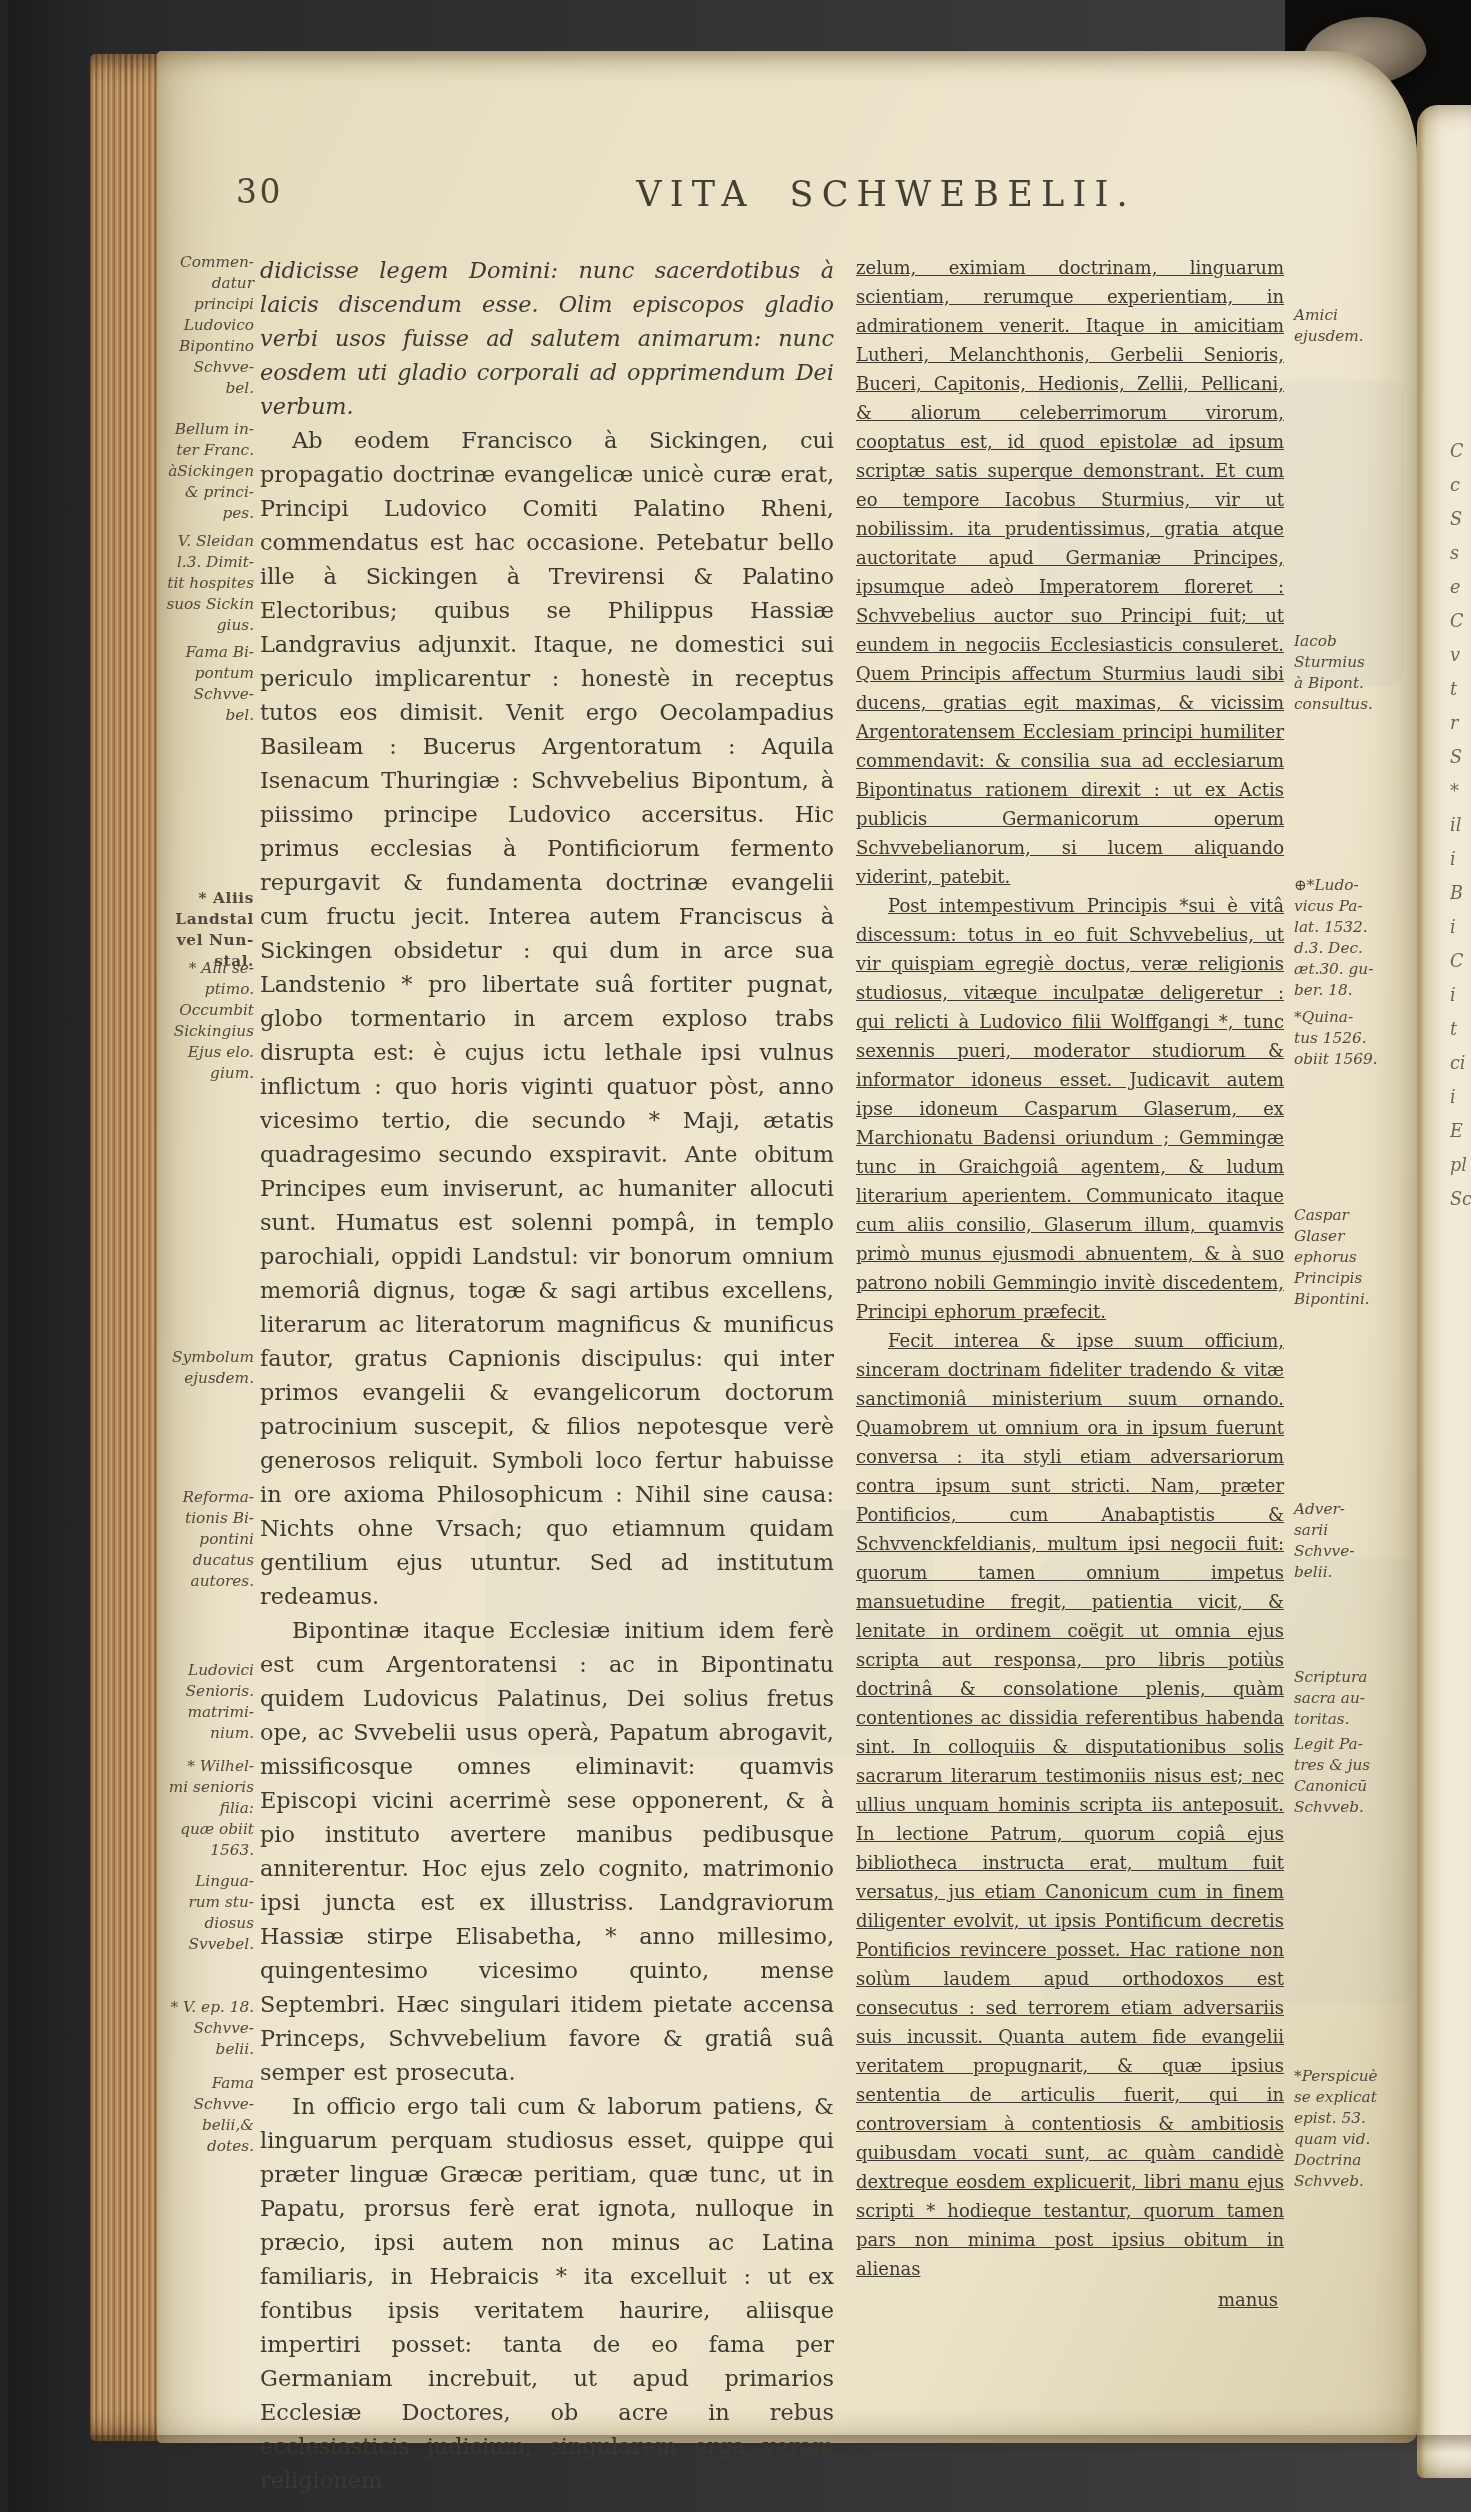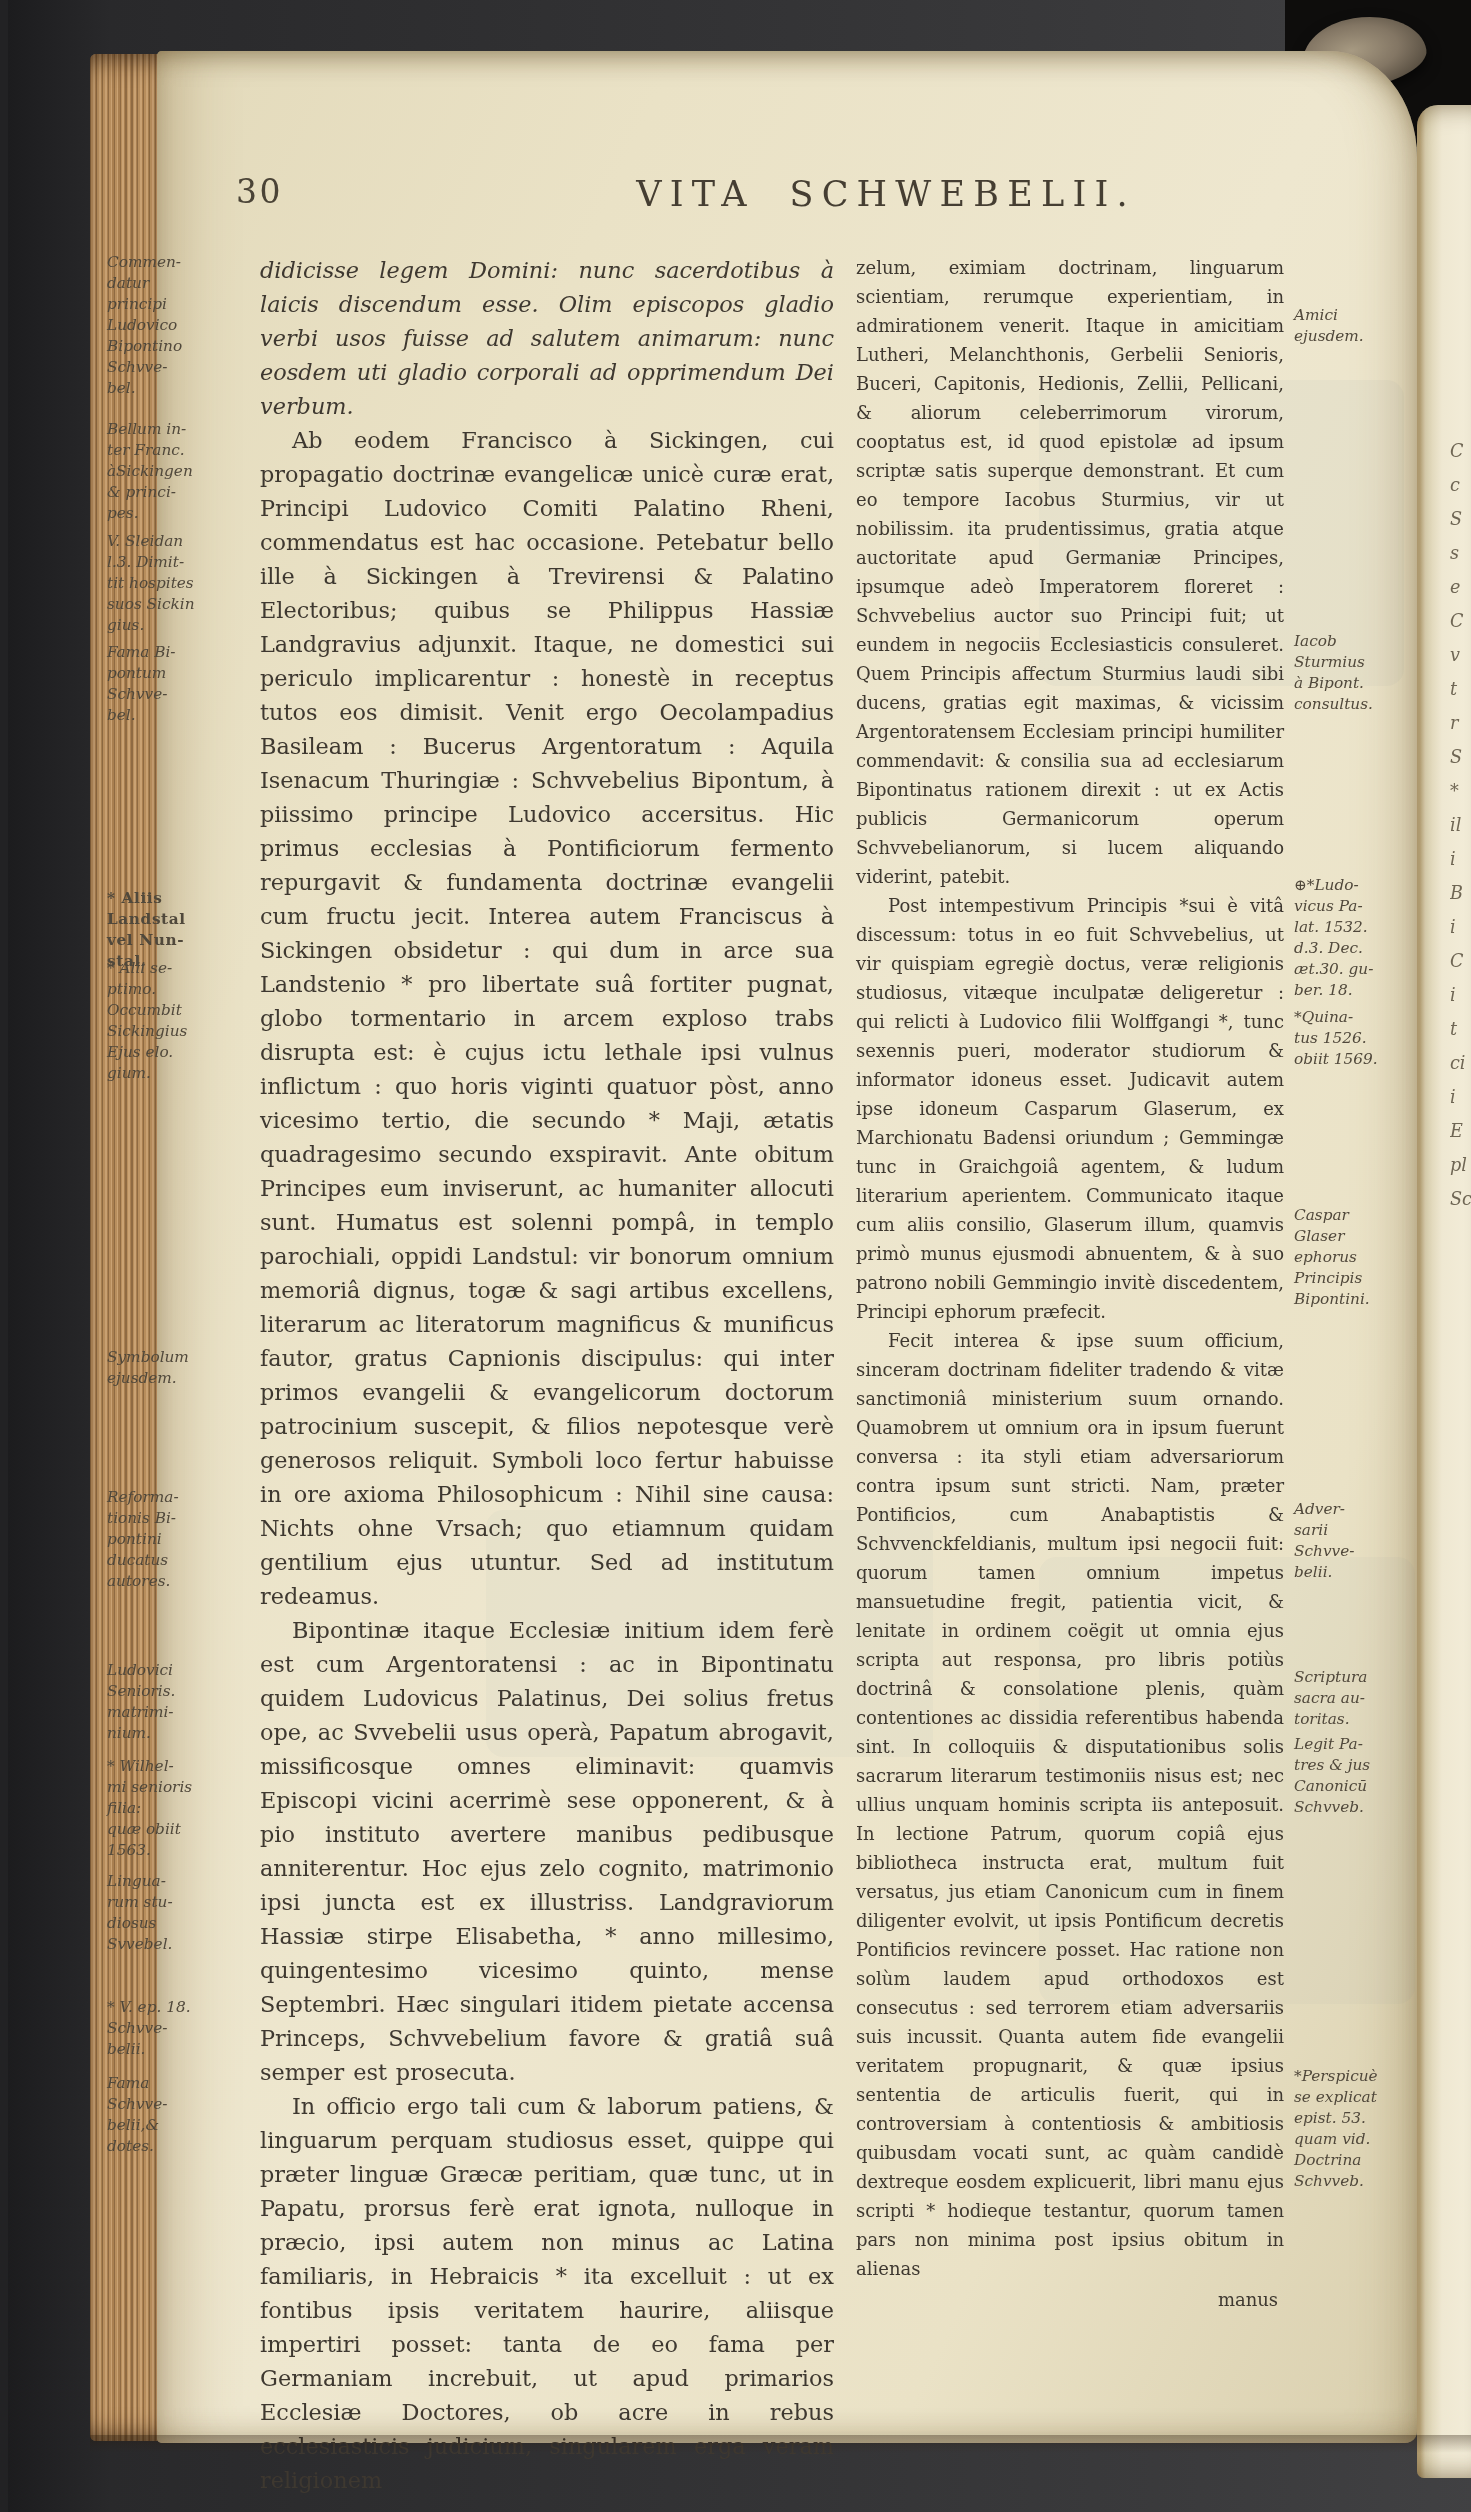--- a/index.html
+++ b/index.html
@@ -48,27 +48,27 @@
     font-size:17.6px;font-style:italic;line-height:34px;white-space:pre-line;
     color:#6f6654;overflow:hidden;
   }
   .pagenum{position:absolute;left:228px;top:172px;font-size:33px;color:#4a4336;letter-spacing:2.4px;}
   .title{
     position:absolute;left:597px;top:174px;width:562px;text-align:center;
     font-size:35px;letter-spacing:8.2px;word-spacing:15.3px;color:#453e32;
   }
   .col{position:absolute;text-align:justify;color:#3e3830;}
   .col--left{left:252px;top:253px;width:574px;font-size:22.4px;line-height:34px;word-spacing:1.8px;}
-  .col--right{left:848px;top:253px;width:428px;font-size:18px;line-height:29px;word-spacing:1.2px;}
+  .col--right{left:848px;top:253px;width:428px;font-size:18px;line-height:29px;word-spacing:1.2px;text-decoration:underline;}
   .col p{margin:0;}
   .col p + p{text-indent:32px;}
   .col--left p:first-child{font-style:italic;}
   .catchword{text-align:right;padding-right:5.9px;margin-top:2.4px;font-size:18px;color:#3e3830;}
   .mnotes{position:absolute;top:0;height:2392px;}
-  .mnotes--left{left:99px;width:147px;}
+  .mnotes--left{left:99px;width:147px;text-align:right;}
   .mnotes--right{left:1286px;width:122px;}
   .mnote{
     position:absolute;left:0;width:100%;
     font-size:15.3px;font-style:italic;line-height:21px;white-space:pre-line;
     color:#50483b;
   }
   .mnote.fraktur{font-weight:bold;letter-spacing:0.6px;font-style:normal;}
   .bottom-shadow{position:absolute;left:82px;top:2435px;width:1388px;height:17.6px;
     background:linear-gradient(180deg,rgba(40,25,10,.35),rgba(0,0,0,0));}
 </style>

